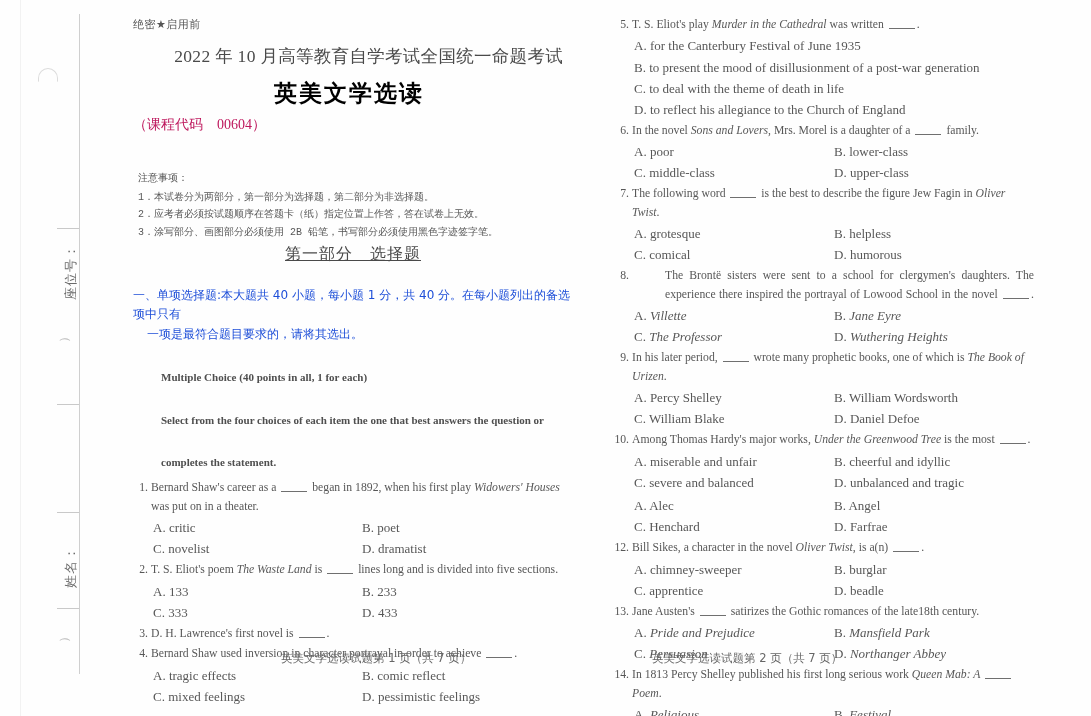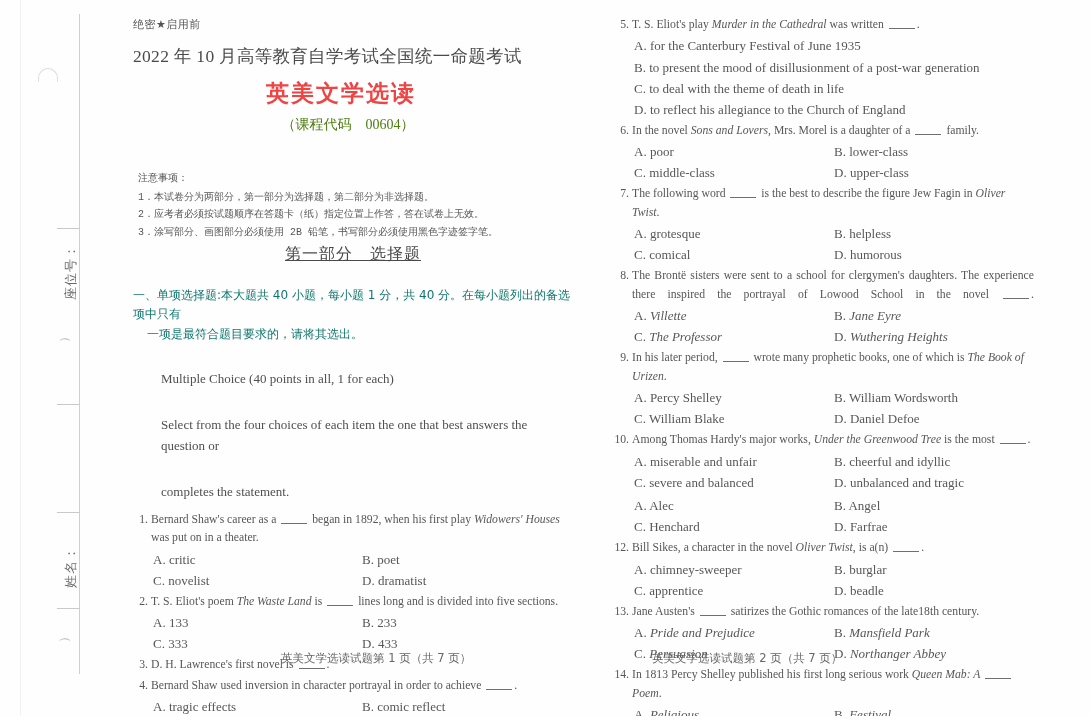--- a/index.html
+++ b/index.html
@@ -68,42 +68,42 @@
     left: 133px; top: 17px;
     font-size: 11px;
     font-family: "DejaVu Sans", sans-serif;
     color: #555;
     letter-spacing: 0.5px;
   }
   .title-main {
     position: absolute;
     left: 133px; top: 44px;
     width: 430px;
-    text-align: left;
+    text-align: right;
     font-size: 17.5px;
     color: #4a4a4a;
     letter-spacing: 0.3px;
   }
   .title-sub {
     position: absolute;
-    left: 126px; top: 78px;
+    left: 134px; top: 78px;
     width: 430px;
     text-align: center;
     font-size: 23px;
     font-weight: bold;
-    color: #ef4444;
+    color: #000000;
     letter-spacing: 2px;
   }
   .title-code {
     position: absolute;
     left: 133px; top: 116px;
     width: 430px;
-    text-align: center;
+    text-align: left;
     font-size: 14px;
-    color: #4d7c0f;
+    color: #be185d;
   }
 
   
   .notes {
     position: absolute;
     left: 138px; top: 170px;
     width: 440px;
     font-size: 10px;
     font-family: Liberation Mono, monospace;
     color: #565656;
@@ -132,27 +132,27 @@
     color: #5a5a5a;
   }
   .col-left  { left: 133px; top: 286px; width: 438px; }
   .col-right { left: 614px; top: 16px;  width: 420px; }
 
   
   .instr-cn {
     font-family: "DejaVu Sans", sans-serif;
     font-size: 12px;
     line-height: 1.62;
-    color: #0f766e;
+    color: #1d4ed8;
     margin-bottom: 3px;
   }
   .instr-cn .l2 { padding-left: 14px; }
   .instr-en {
-    font-weight: normal;
-    font-size: 13px;
+    font-weight: bold;
+    font-size: 11px;
     line-height: 1.66;
     color: #4f4f4f;
     padding-left: 28px;
     margin-bottom: 2px;
     margin-top: 24px;
   }
 
   
   .q {
     margin-bottom: 2px;
@@ -165,21 +165,21 @@
     margin-bottom: 1px;
   }
   .q-num {
     flex: 0 0 auto;
     text-align: right;
     padding-right: 3px;
     min-width: 15px;
   }
   .q-text { flex: 1 1 auto; }
   .q-text.justify { text-align: justify; text-align-last: left; }
-  .q-text.justify.wide { text-align-last: justify; }
+  .q-text.justify.wide { text-align-last: justify; margin-left: 33px; }
 
   .opts {
     display: flex;
     flex-wrap: wrap;
     padding-left: 20px;
     font-size: 13px;
     line-height: 1.62;
     color: #575757;
   }
   .opts .opt { flex: 0 0 50%; }

